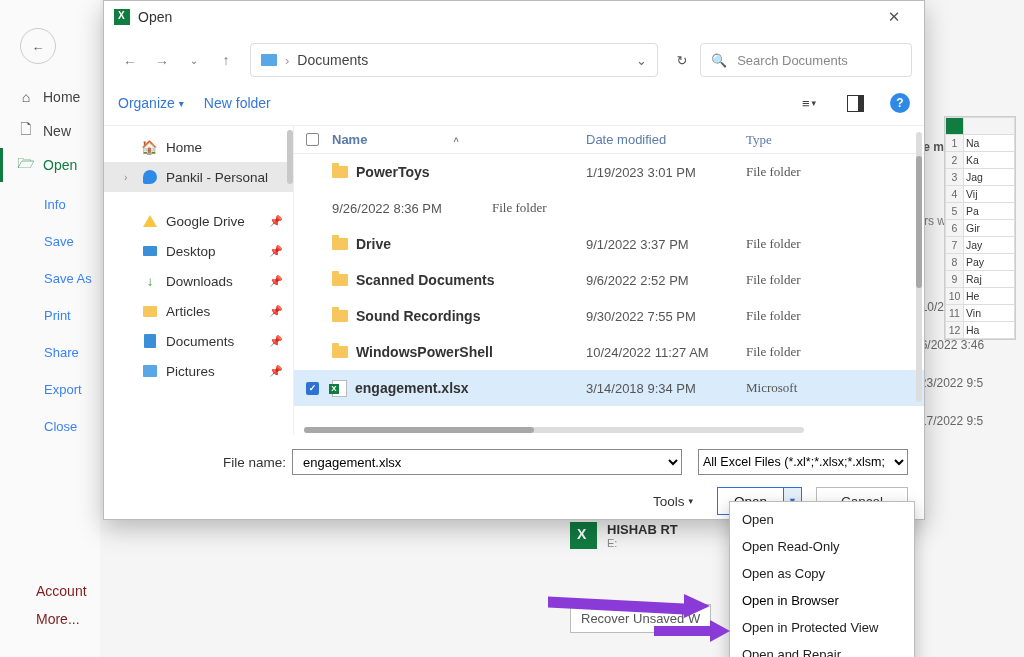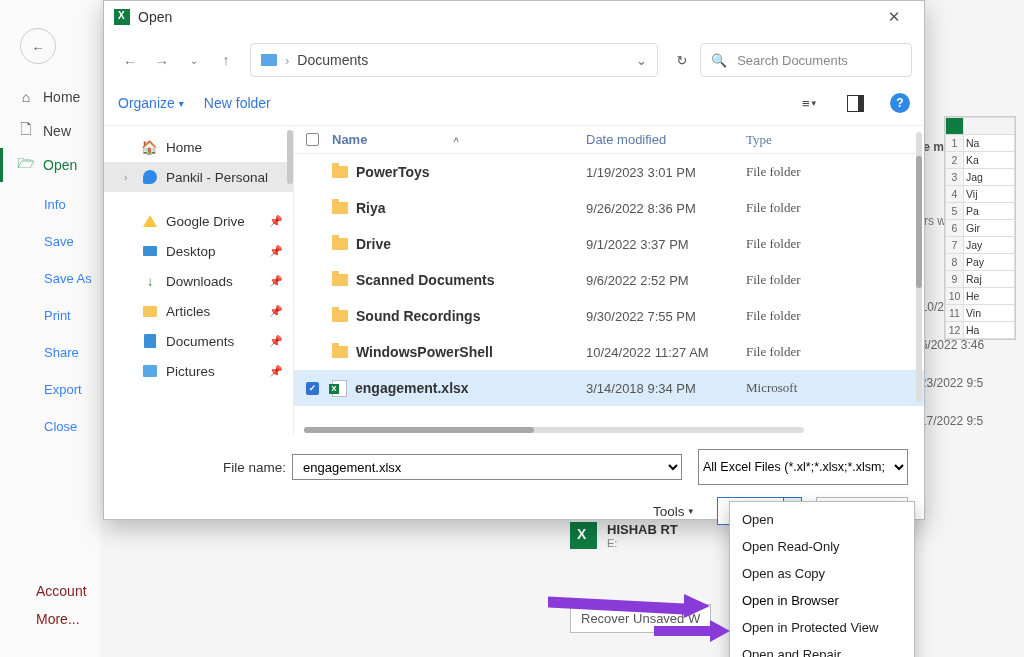--- a/index.html
+++ b/index.html
@@ -92,21 +92,21 @@
   .file-row .col-type{color:#555; font-size:13px;}
   .file-scroll{position:absolute; right:2px; top:6px; width:6px; height:270px; background:#ddd; border-radius:3px;}
   .file-scroll-thumb{position:absolute; right:2px; top:30px; width:6px; height:132px; background:#a8a8a8; border-radius:3px;}
   .file-hscroll{position:absolute; bottom:2px; left:10px; right:120px; height:6px; background:#ddd;border-radius:3px;}
   .file-hscroll-thumb{position:absolute; bottom:2px; left:10px; width:230px; height:6px; background:#a8a8a8;border-radius:3px;}
 
   .dlg-footer { padding:14px 16px 12px; }
   .fn-row { display:flex; align-items:center; gap:6px;}
   .fn-row .lbl{ width:166px; text-align:right; font-size:13.5px; color:#333;}
   .fn-row select.fn-input{ flex:1; height:26px; border:1px solid #888; padding:2px 6px; font-size:13px; background:#fff;}
-  .fn-row select.type-select{ width:210px; height:36px; border:1px solid #888; font-size:12.5px; margin-left:10px; background:#fff;}
+  .fn-row select.type-select{ width:210px; height:26px; border:1px solid #888; font-size:12.5px; margin-left:10px; background:#fff;}
   .btn-row { display:flex; align-items:center; justify-content:flex-end; gap:14px; margin-top:12px;}
   .tools-btn { color:#333; display:flex; align-items:center; gap:4px; font-size:13.5px; margin-right:10px;}
   .open-btn { height:28px; border:1px solid #2e72d2; display:flex; align-items:center; background:#fff;}
   .open-btn .txt{padding:0 16px; color:#111; font-size:13.5px;}
   .open-btn .dd{ width:18px; height:100%; border-left:1px solid #2e72d2; background:#e6f0fb; display:flex; align-items:center; justify-content:center; color:#2e72d2; font-size:9px;}
   .cancel-btn{ height:28px; width:92px; border:1px solid #bbb; background:#fff; display:flex;align-items:center;justify-content:center; font-size:13.5px;}
 
   
   .open-menu { position:absolute; left:729px; top:501px; width:186px; background:#fff; border:1px solid #bbb; box-shadow:0 6px 16px rgba(0,0,0,.25); padding:4px 0;}
   .open-menu .mi{ padding:6px 12px; font-size:13px; color:#222;}
@@ -300,26 +300,20 @@
                 <span>PowerToys</span>
               </div>
             </div>
             <div class="col-date">1/19/2023 3:01 PM</div>
             <div class="col-type">File folder</div>
           </div>
           <div class="file-row">
             <div class="col-cb">
               <span style="width:13px;"></span>
             </div>
-            <div class="col-name">
-              <div class="fname">
-                <span class="foldericon"></span>
-                <span>Riya</span>
-              </div>
-            </div>
             <div class="col-date">9/26/2022 8:36 PM</div>
             <div class="col-type">File folder</div>
           </div>
           <div class="file-row">
             <div class="col-cb">
               <span style="width:13px;"></span>
             </div>
             <div class="col-name">
               <div class="fname">
                 <span class="foldericon"></span>

